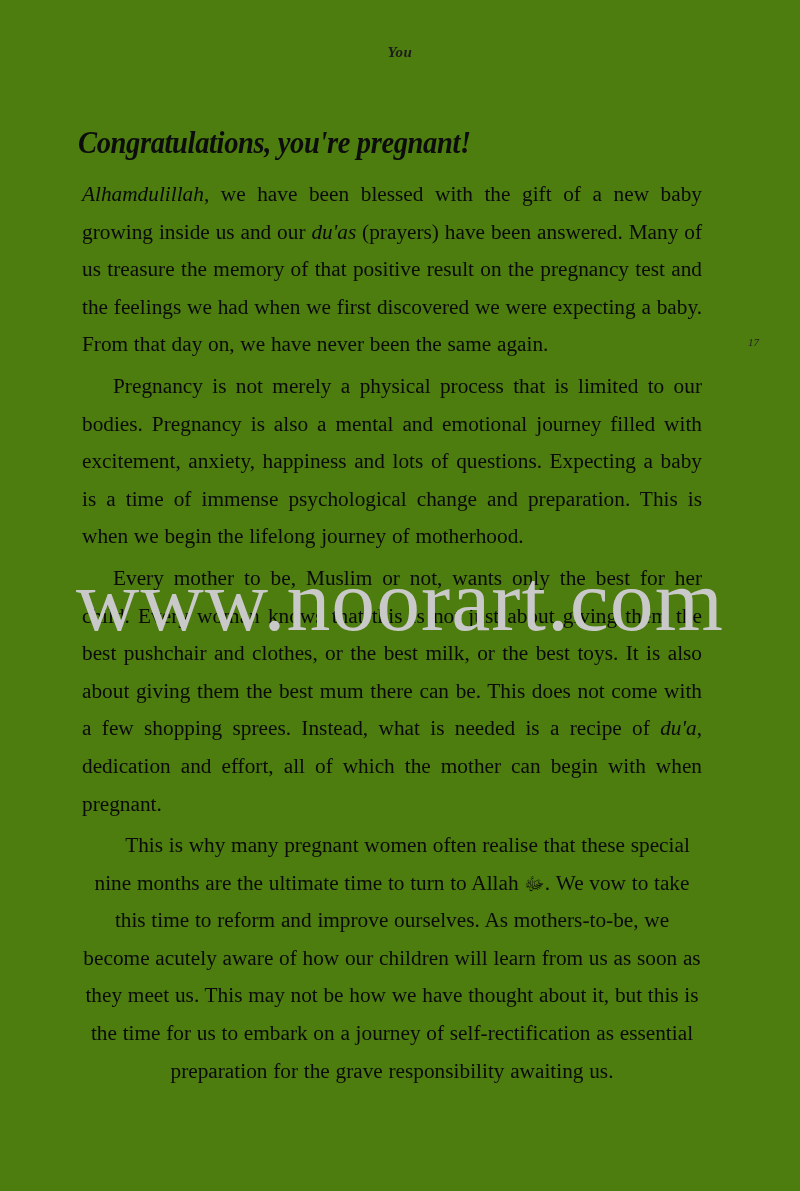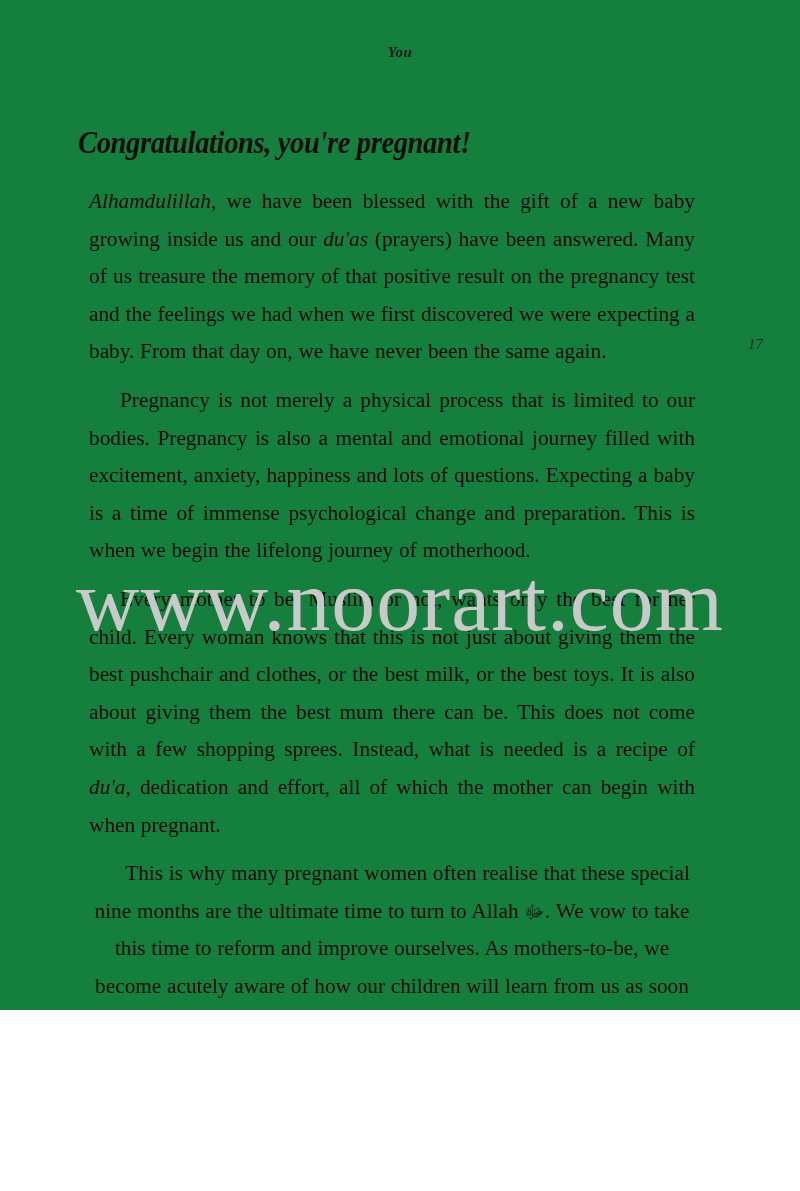--- a/index.html
+++ b/index.html
@@ -4,22 +4,22 @@
 <style>
   html, body {
     margin: 0;
     padding: 0;
     background: #ffffff;
   }
 
   #page {
     position: relative;
     width: 800px;
-    height: 1010px;
-    background: #15803d;
+    height: 1191px;
+    background: #4d7c0f;
     overflow: hidden;
     font-family: "Liberation Serif", "DejaVu Serif", serif;
     color: #000000;
   }
 
   
   .running-head {
     position: absolute;
     top: 44px;
     left: 0;
@@ -58,21 +58,21 @@
     left: 78px;
     width: 628px;
     font-size: 21.3px;
     line-height: 37.6px;
     text-align: justify;
     color: #0a0a0a;
     -webkit-font-smoothing: none;
   }
 
   .body-block p {
-    margin: 11px;
+    margin: 4px;
     text-indent: 0;
     word-spacing: 0.4px;
   }
 
   .body-block p.indented {
     text-indent: 31px;
   }
 
   .body-block p:last-child {
     text-align: center;
@@ -88,21 +88,21 @@
     line-height: 1;
   }
 
   
   .folio {
     position: absolute;
     top: 336px;
     left: 748px;
     font-family: "Liberation Serif", "DejaVu Serif", serif;
     font-style: italic;
-    font-size: 15px;
+    font-size: 11px;
     color: #232323;
   }
 
   
   .watermark {
     position: absolute;
     top: 558px;
     left: 0;
     width: 800px;
     text-align: center;

